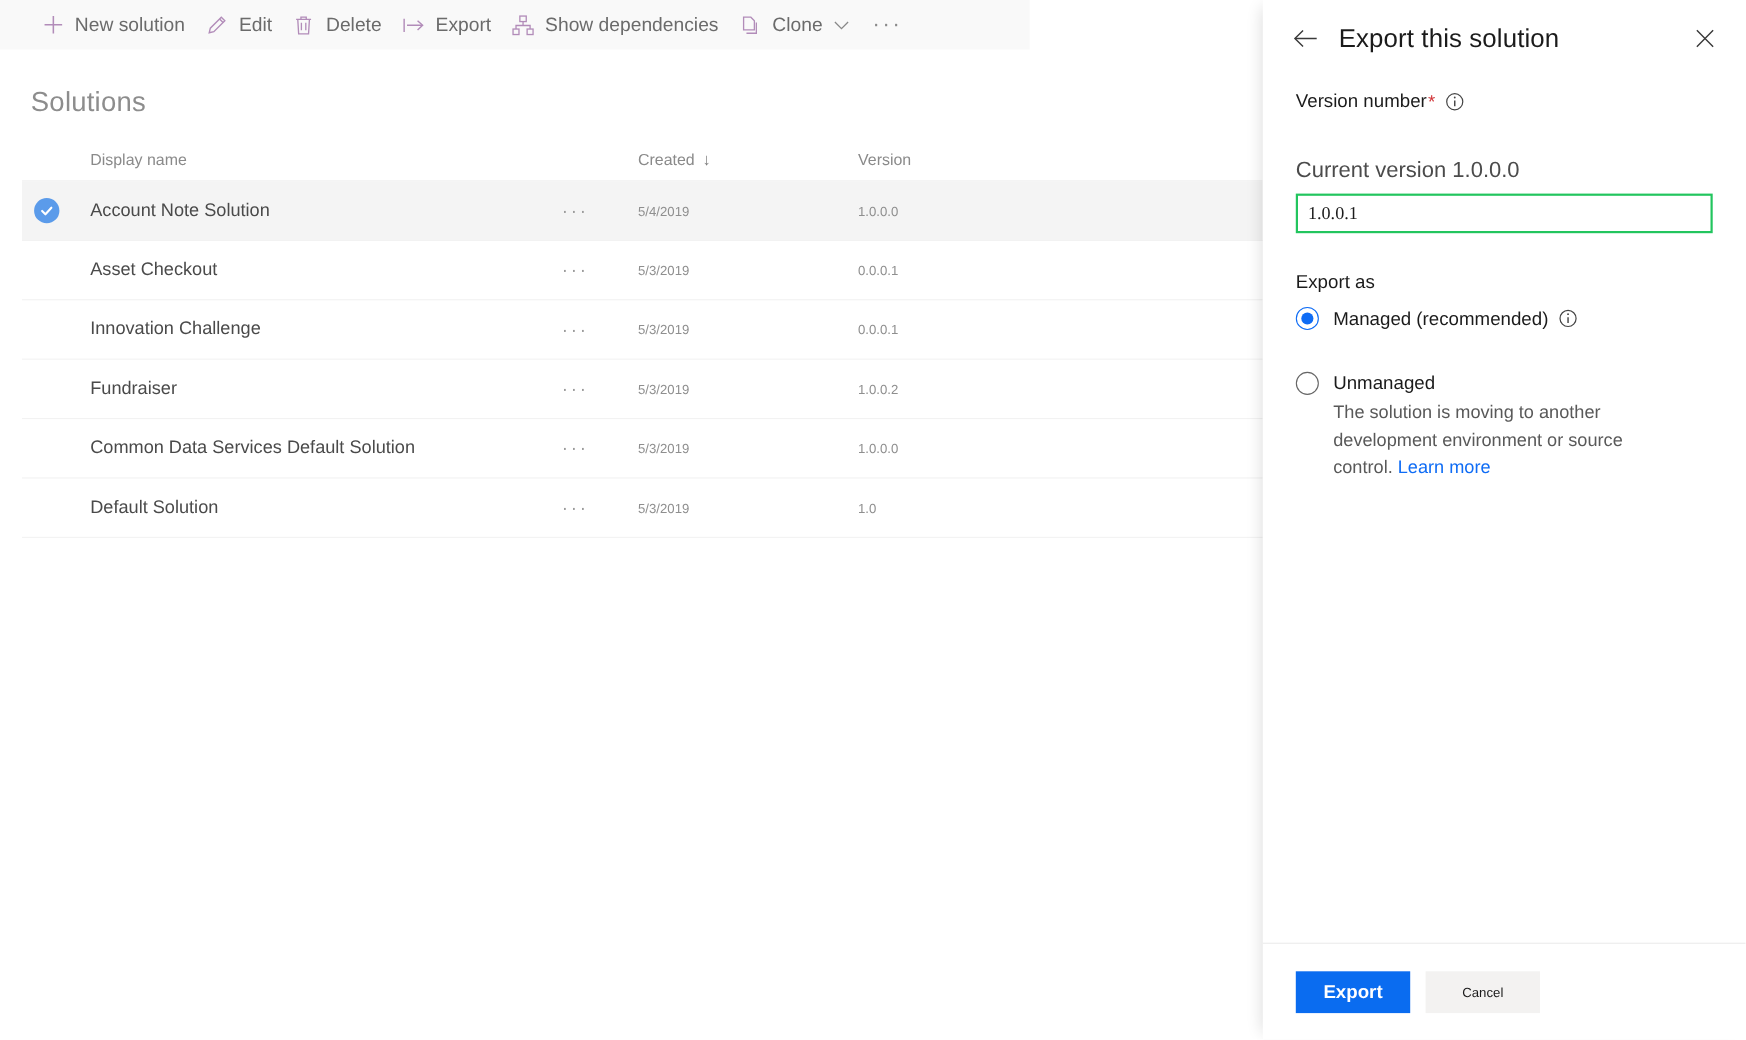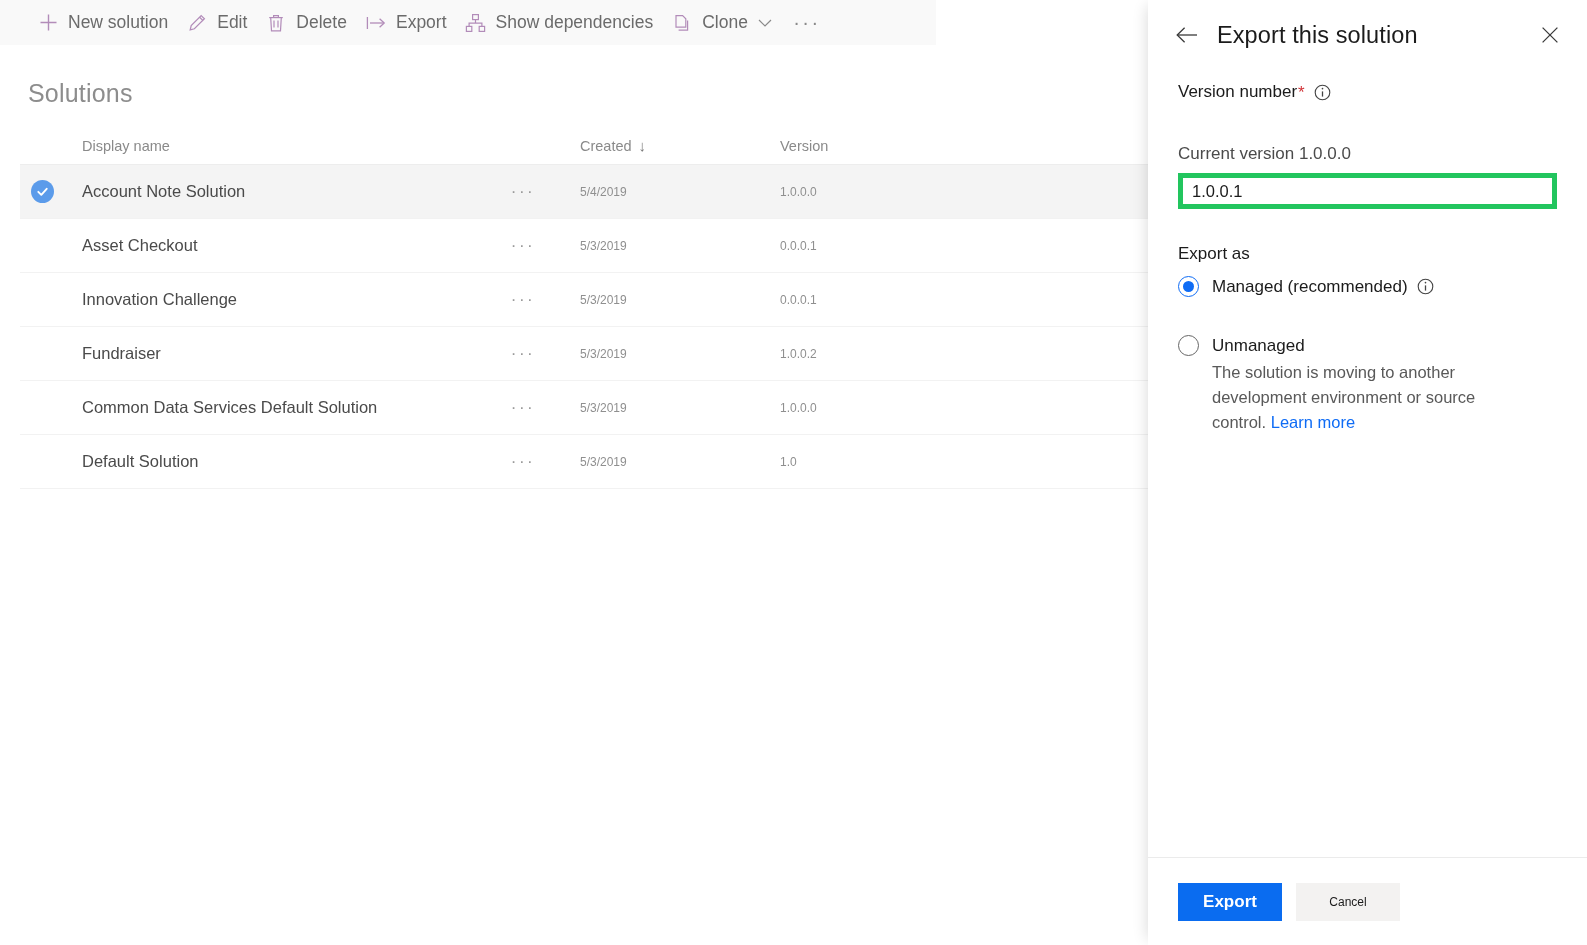--- a/index.html
+++ b/index.html
@@ -220,34 +220,34 @@
     line-height: 1;
   }
   .info-ico {
     margin-left: 9px;
     display: inline-flex;
     align-items: center;
     color: #444;
     cursor: pointer;
   }
   .sub-label {
-    font-size: 17px;
+    font-size: 20px;
     color: #4b4b4b;
     margin-bottom: 9px;
     margin-top: 42px;
   }
   #version-input {
     width: 100%;
     height: 36px;
-    border: 5px solid #22c55e;
+    border: 2px solid #22c55e;
     box-sizing: border-box;
     padding: 0 9px;
     font-size: 16.5px;
     color: #1b1b1b;
-    font-family: Liberation Sans, sans-serif;
+    font-family: Liberation Serif, serif;
     outline: none;
     background: #fff;
     border-radius: 0;
   }
 
   #export-as-label {
     margin-top: 35px;
     font-size: 17px;
     color: #1b1b1b;
     margin-bottom: 12px;

